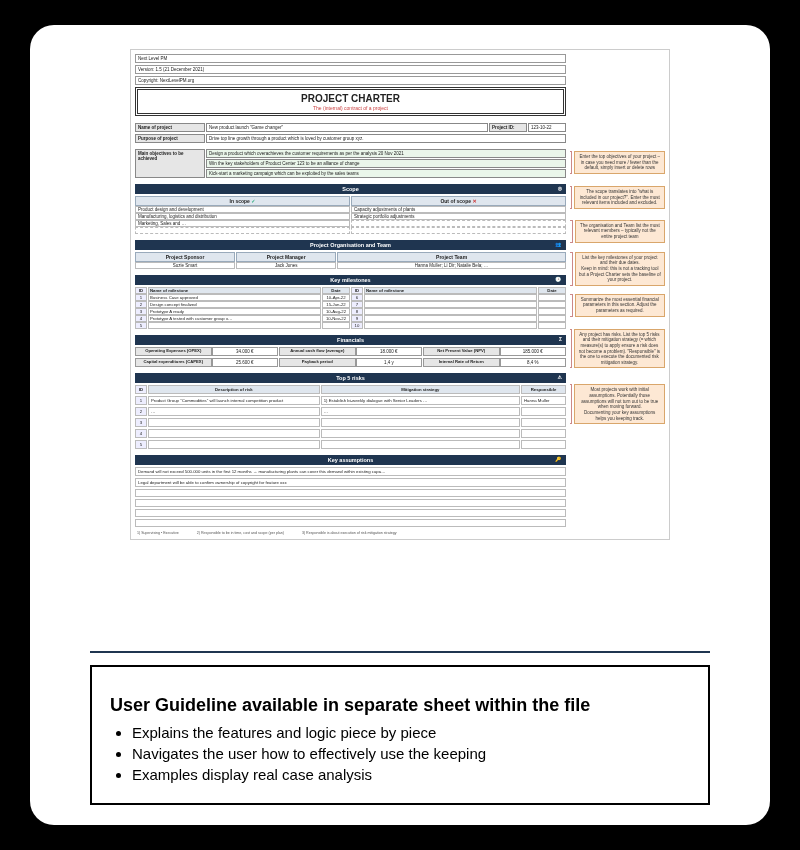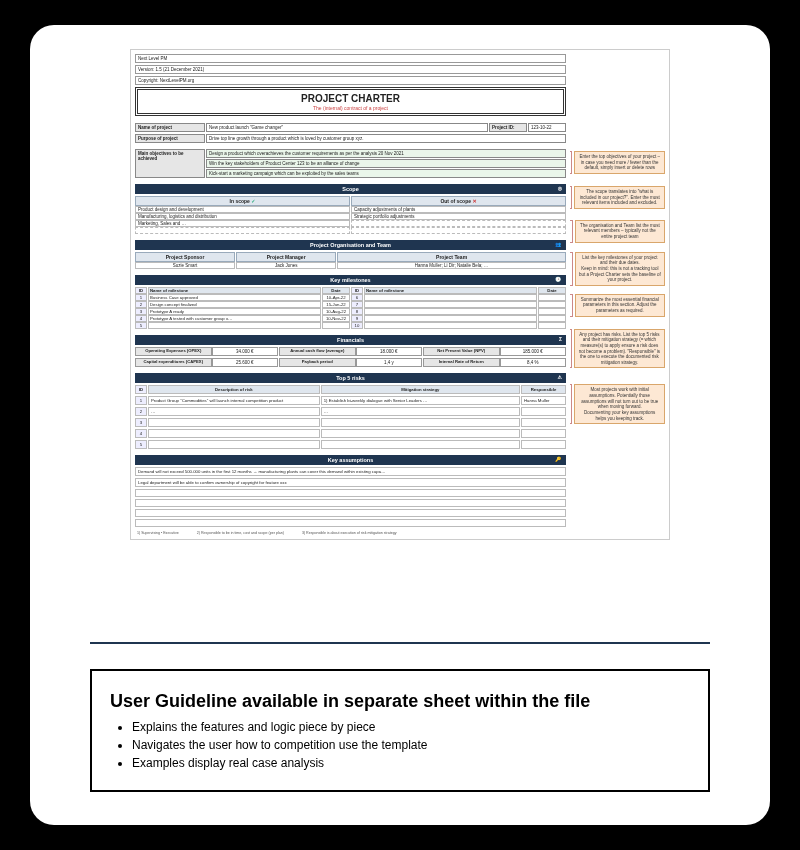--- a/index.html
+++ b/index.html
@@ -39,24 +39,24 @@
   .fin-val { border: 1px solid #999; font-size: 4.5px; padding: 1px 2px; flex: 1; display:flex; align-items:center; justify-content:center; }
   .risk-row { display: flex; gap: 1px; }
   .risk-row > div { border: 1px solid #bbb; font-size: 4.3px; padding: 1px 2px; min-height: 9px; }
   .rid { width: 12px; text-align: center; background: #eef; }
   .rdesc { flex: 1.2; }
   .rmit { flex: 1.4; }
   .rresp { width: 45px; }
   .assump-row { border: 1px solid #bbb; font-size: 4.3px; padding: 1px 2px; min-height: 8px; }
   .ftr { font-size: 3.6px; color: #555; display:flex; gap: 18px; padding: 2px 0 0 2px; }
   .divider { border: none; border-top: 2px solid #1f3550; margin: 14px 32px 12px 32px; }
-  .gbox { border: 2px solid #000; margin: 13px 32px; padding: 20px 18px 16px 18px; }
+  .gbox { border: 2px solid #000; margin: 0 32px; padding: 28px 18px 16px 18px; }
   .gtitle { font-weight: bold; font-size: 18px; margin-bottom: 8px; }
   .gbox ul { list-style: disc; padding-left: 22px; }
-  .gbox li { font-size: 12px; margin: 4px 0; }
+  .gbox li { font-size: 15px; margin: 4px 0; }
   .bracket { border-right: 1px solid #c88; border-top: 1px solid #c88; border-bottom: 1px solid #c88; width: 5px; }
   .hint-wrap { display:flex; align-items:stretch; gap:2px; }
 </style>
 </head>
 <body>
 
 <div class="card">
   <div class="doc-area">
     <div class="doc">
 
@@ -324,17 +324,17 @@
       </div>
     </div>
   </div>
 
   <hr class="divider">
 
   <div class="gbox">
     <div class="gtitle">User Guideline available in separate sheet within the file</div>
     <ul>
       <li>Explains the features and logic piece by piece</li>
-      <li>Navigates the user how to competition use the template</li>
+      <li>Navigates the user how to effectively use the keeping</li>
       <li>Examples display real case analysis</li>
     </ul>
   </div>
 </div>
 
 </body></html>

